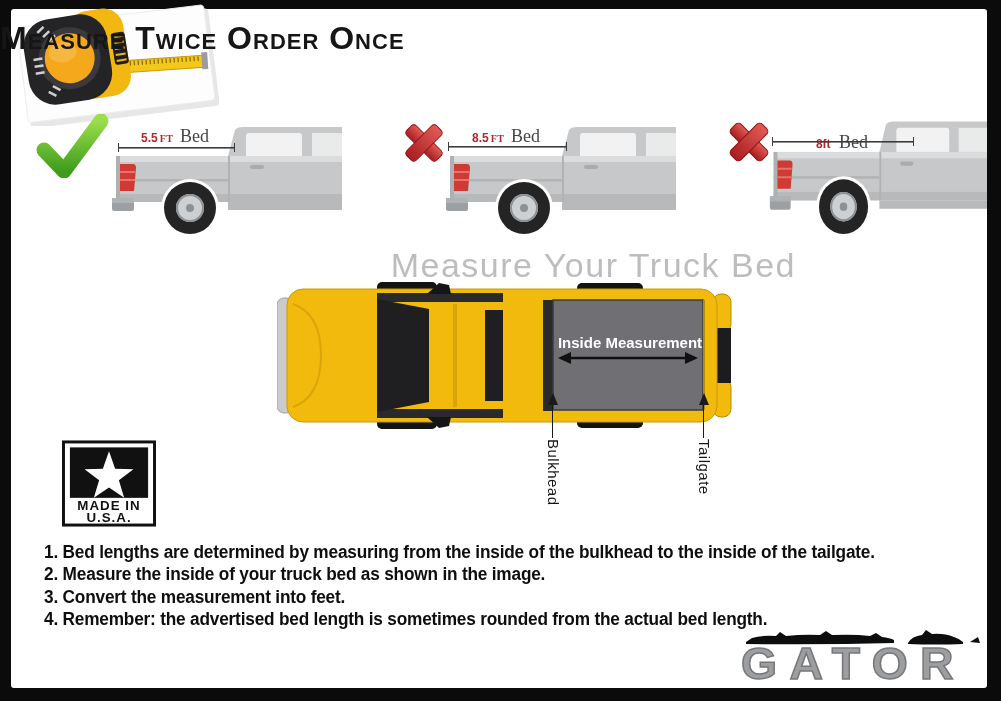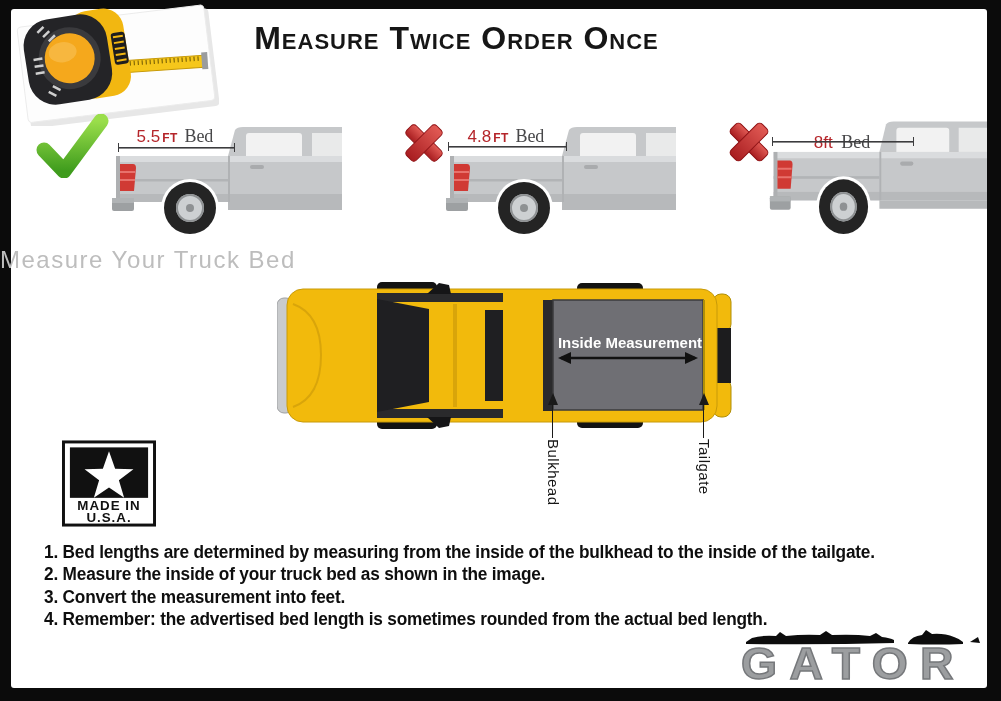--- a/index.html
+++ b/index.html
@@ -4,38 +4,38 @@
 <style>
   html,body{margin:0;padding:0;}
   body{width:1001px;height:701px;position:relative;background:#fff;
        font-family:"Liberation Sans", sans-serif;overflow:hidden;}
   .frame{position:absolute;inset:0;background:#0b0b0b;}
   .canvas{position:absolute;left:11px;top:9px;right:14px;bottom:13px;
           background:#ffffff;border-radius:3px;}
   .abs{position:absolute;}
 
   
-  .title{left:0;top:20px;width:913px;text-align:center;
+  .title{left:0;top:20px;width:913px;text-align:left;
          font-size:32px;font-weight:bold;color:#161616;
          font-variant:small-caps;letter-spacing:1px;
          text-transform:capitalize;}
 
   
   .bed-label{width:140px;text-align:center;white-space:nowrap;}
-  .bed-label .val{color:#b5252a;font-weight:normal;font-size:17px;}
-  .bed-label .unit{color:#b5252a;font-weight:bold;font-size:12px;letter-spacing:.5px;margin:0 2px 0 2px;}
+  .bed-label .val{color:#b5252a;font-weight:bold;font-size:12px;}
+  .bed-label .unit{color:#b5252a;font-weight:bold;font-size:10px;letter-spacing:.5px;margin:0 2px 0 2px;font-family:Liberation Serif, serif;}
   .bed-label .noun{color:#474749;font-size:18px;font-family:Liberation Serif, serif;}
 
   .measure-line{height:9px;
       border-left:1.6px solid #3c3c3e;border-right:1.6px solid #3c3c3e;
       background:linear-gradient(#3c3c3e,#3c3c3e) center/100% 1.6px no-repeat;}
 
   
-  .watermark{left:0;top:246px;width:796px;text-align:left;
-      font-size:24px;color:#bdbdbd;letter-spacing:1.5px;}
+  .watermark{left:0;top:246px;width:796px;text-align:right;
+      font-size:34px;color:#bdbdbd;letter-spacing:1.5px;}
 
   
   .ref-line{width:0;height:34px;border-left:1.6px solid #1a1a1a;}
   .ref-line::before{content:"";position:absolute;left:-5.5px;top:-11px;
       border-left:5px solid transparent;border-right:5px solid transparent;
       border-bottom:12px solid #1a1a1a;}
   .vert-label{writing-mode:vertical-rl;font-size:15px;color:#161616;
       letter-spacing:.5px;line-height:16px;}
 
   
@@ -136,21 +136,21 @@
     </defs>
   <g transform="rotate(45 27 27)" fill="url(#gR)" stroke="#8f1417" stroke-width="1">
     <rect x="5" y="20" width="44" height="14" rx="4"></rect>
     <rect x="20" y="5" width="14" height="44" rx="4"></rect>
   </g>
 </svg>
 <svg class="abs" style="left:444px;top:118px" width="232" height="116">
   <use href="#truckSide"></use>
 </svg>
 <div class="abs bed-label" style="left:436px;top:126px">
-  <span class="val">4.8</span><span class="unit">FT</span> <span class="noun">Bed</span>
+  <span class="val">8.5</span><span class="unit">FT</span> <span class="noun">Bed</span>
 </div>
 <div class="abs measure-line" style="left:448px;top:142px;width:117px"></div>
 
 <svg class="abs" style="left:722px;top:115px" width="54" height="54" viewBox="0 0 54 54">
   <g transform="rotate(45 27 27)" fill="url(#gR)" stroke="#8f1417" stroke-width="1">
     <rect x="5" y="20" width="44" height="14" rx="4"></rect>
     <rect x="20" y="5" width="14" height="44" rx="4"></rect>
   </g>
 </svg>
 <svg class="abs" style="left:768px;top:112px" width="219" height="122" viewBox="0 0 232 116" preserveAspectRatio="none">

